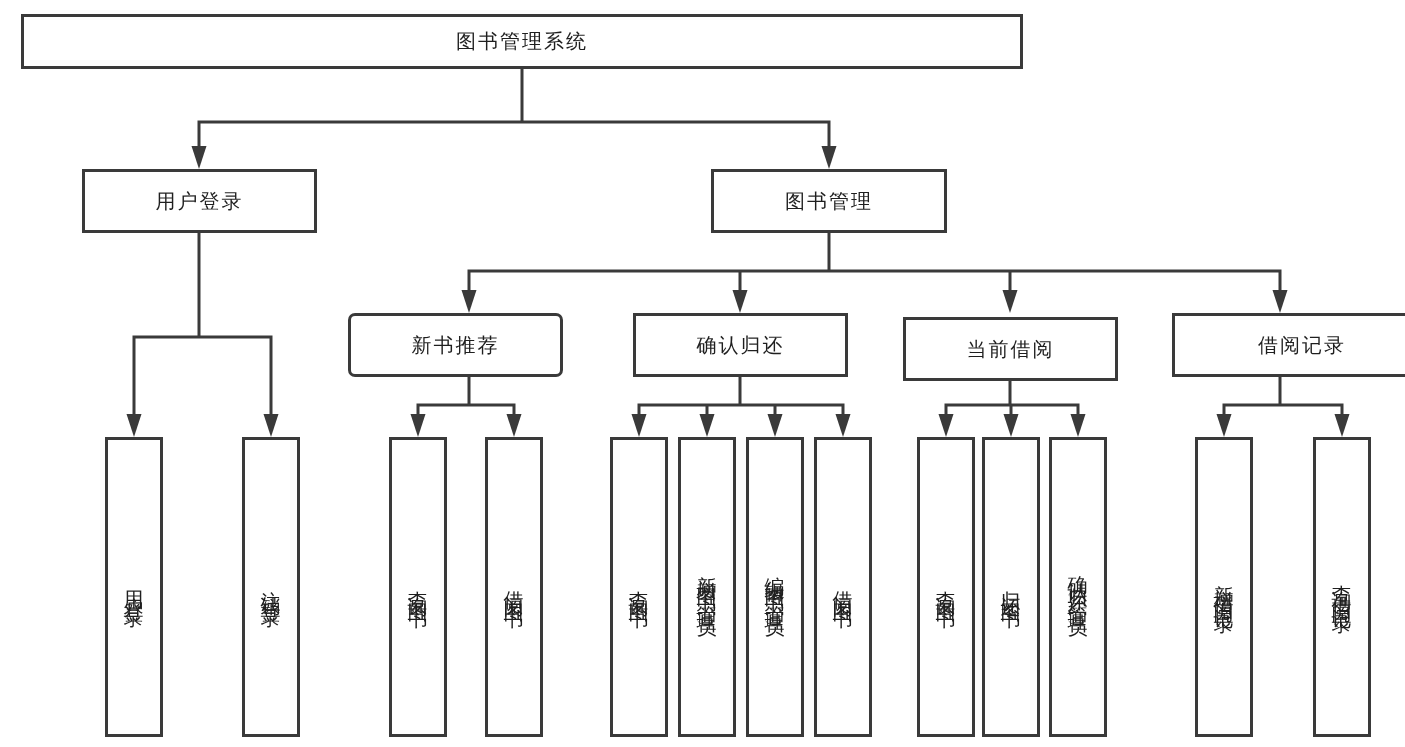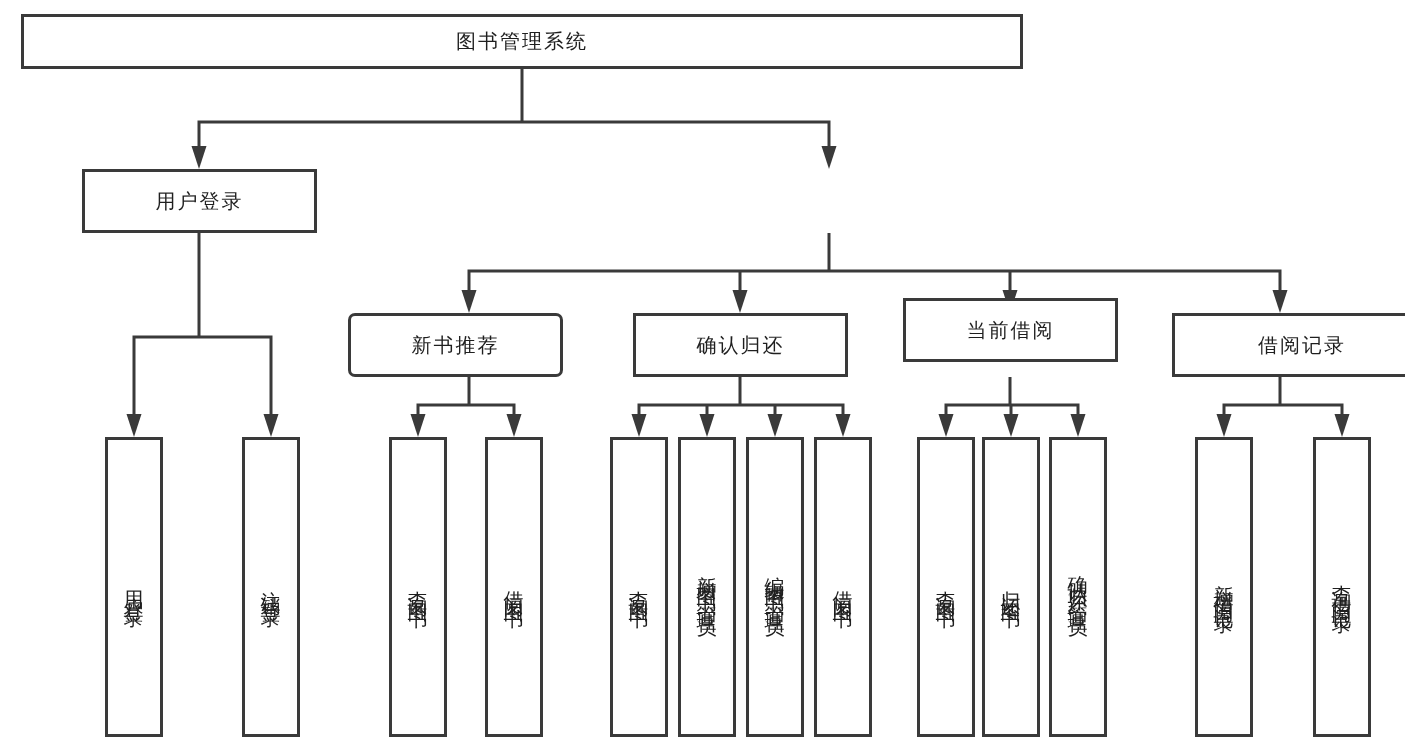--- a/index.html
+++ b/index.html
@@ -105,24 +105,25 @@
       <polygon points="1003.5,414 1018.5,414 1011,437"></polygon>
       <polygon points="1070.5,414 1085.5,414 1078,437"></polygon>
       <polygon points="1216.5,414 1231.5,414 1224,437"></polygon>
       <polygon points="1334.5,414 1349.5,414 1342,437"></polygon>
     </g>
   </svg>
 
   <div class="node root" style="left:21px; top:14px; width:1002px; height:55px;">图书管理系统</div>
 
   <div class="node" style="left:82px; top:169px; width:235px; height:64px;">用户登录</div>
+  <div class="node" style="left:711px; top:169px; width:236px; height:64px;">图书管理</div>
 
   <div class="node" style="left:348px; top:313px; width:215px; height:64px;border-radius:7px;">新书推荐</div>
   <div class="node" style="left:633px; top:313px; width:215px; height:64px;">确认归还</div>
-  <div class="node" style="left:903px; top:298px; width:215px; height:64px;">当前借阅</div>
+  <div class="node" style="left:903px; top:317px; width:215px; height:64px;">当前借阅</div>
   <div class="node" style="left:1172px; top:313px; width:260px; height:64px;">借阅记录</div>
 
   <div class="leaf" style="left:105px;">
     <span class="vtext">用户登录</span>
   </div>
   <div class="leaf" style="left:242px;">
     <span class="vtext">注销登录</span>
   </div>
   <div class="leaf" style="left:389px;">
     <span class="vtext">查询图书</span>

